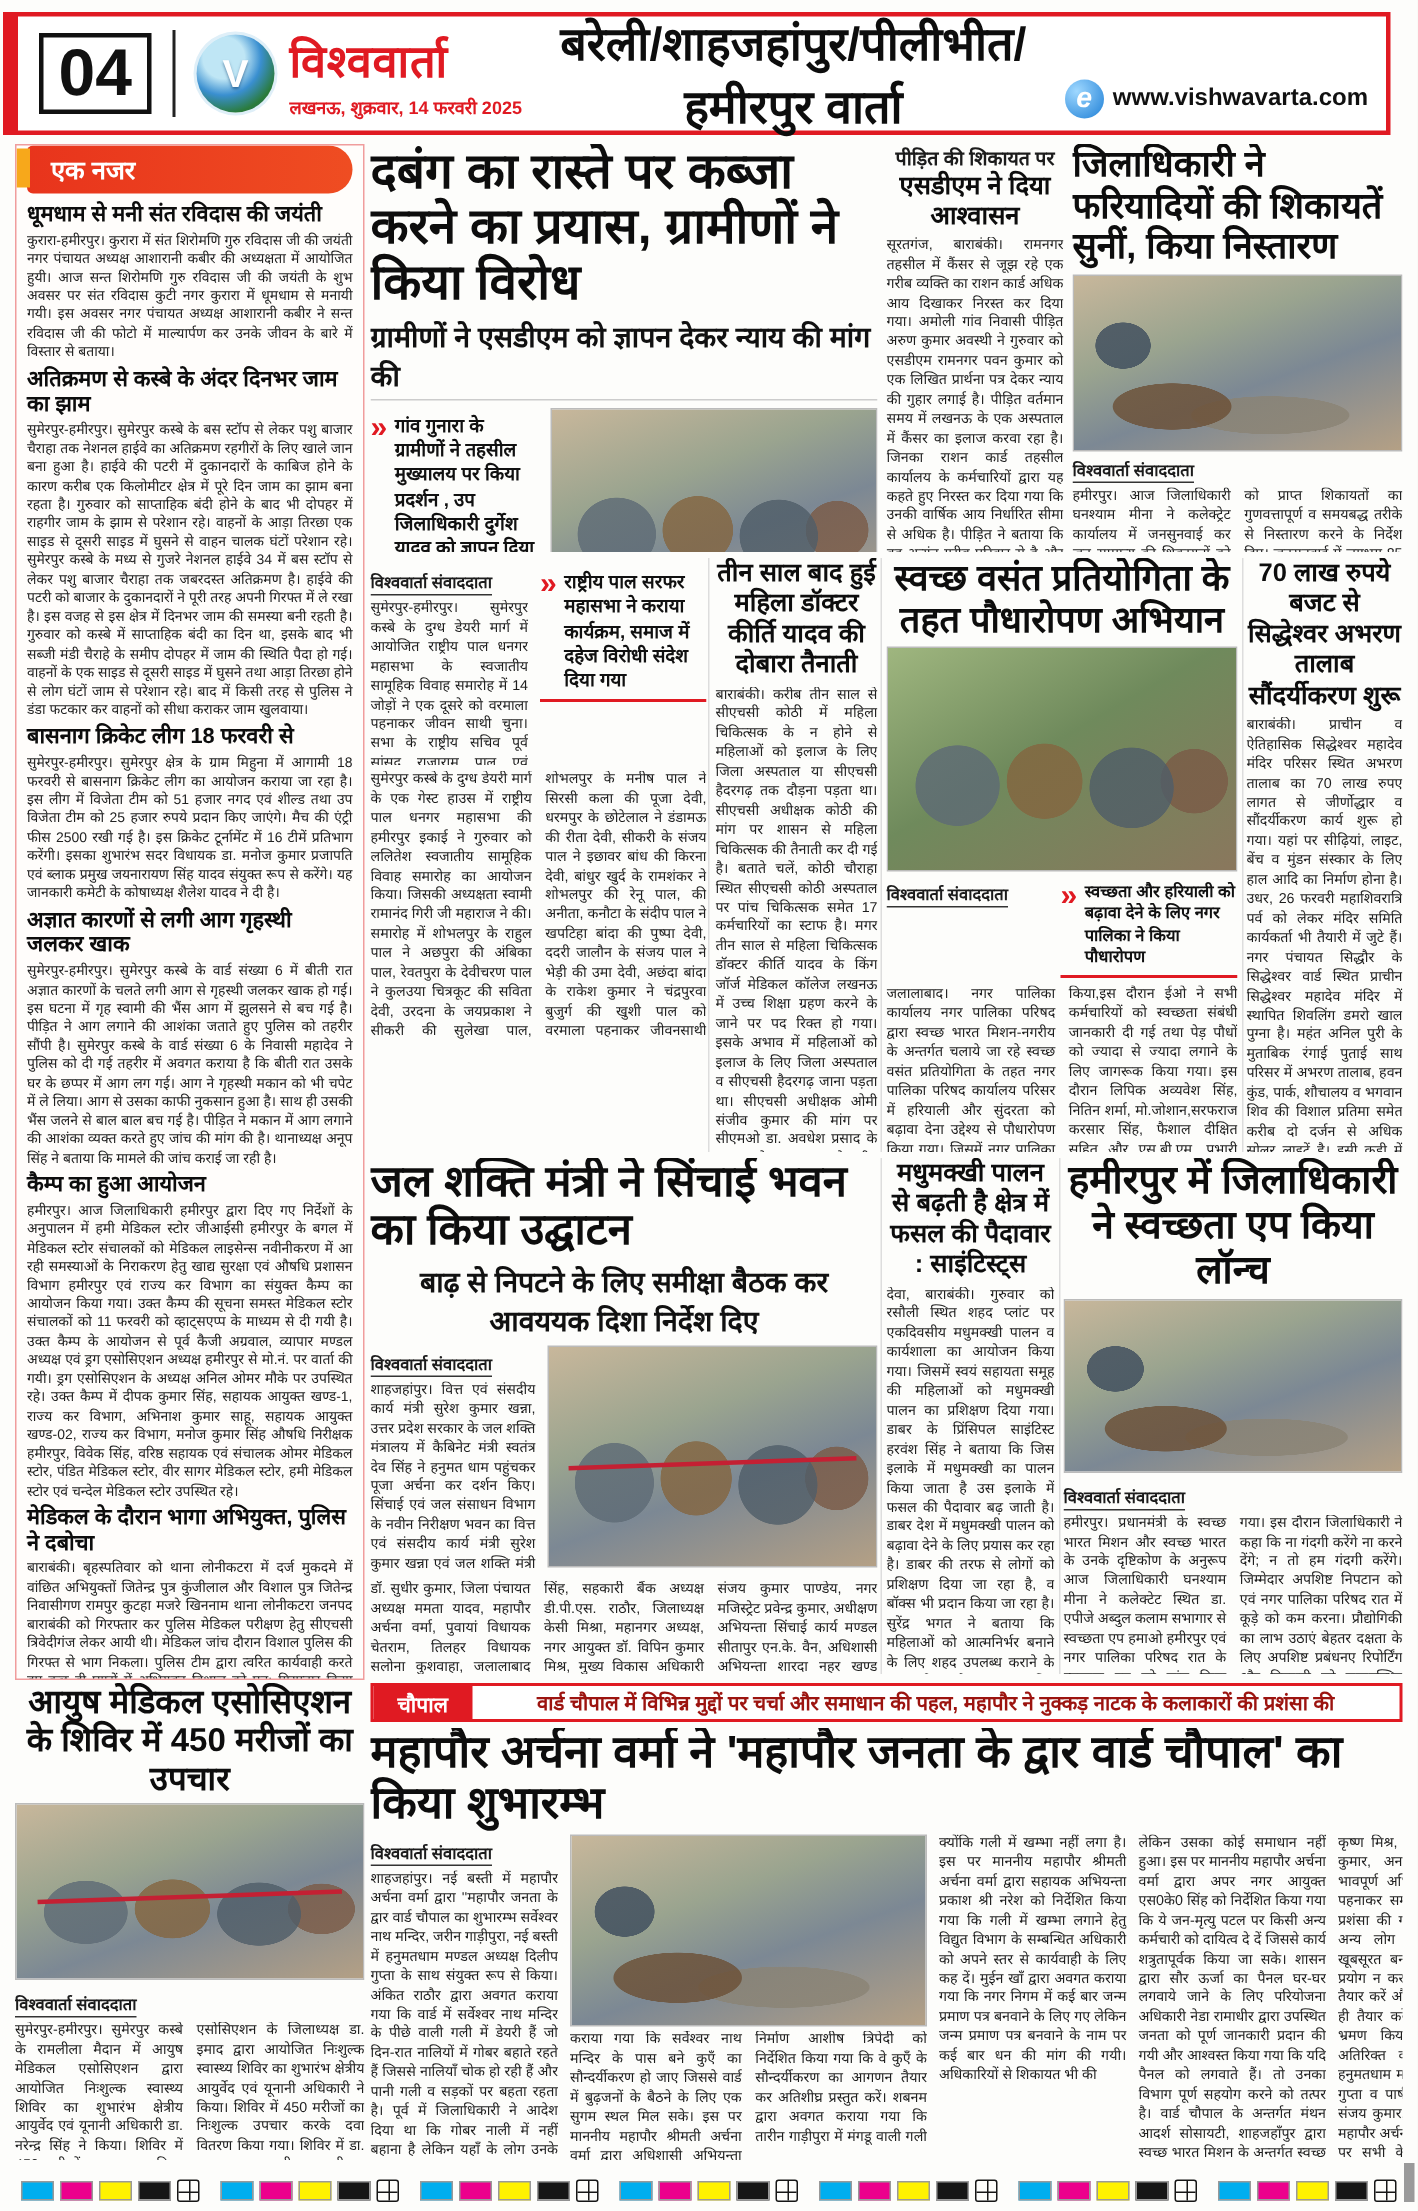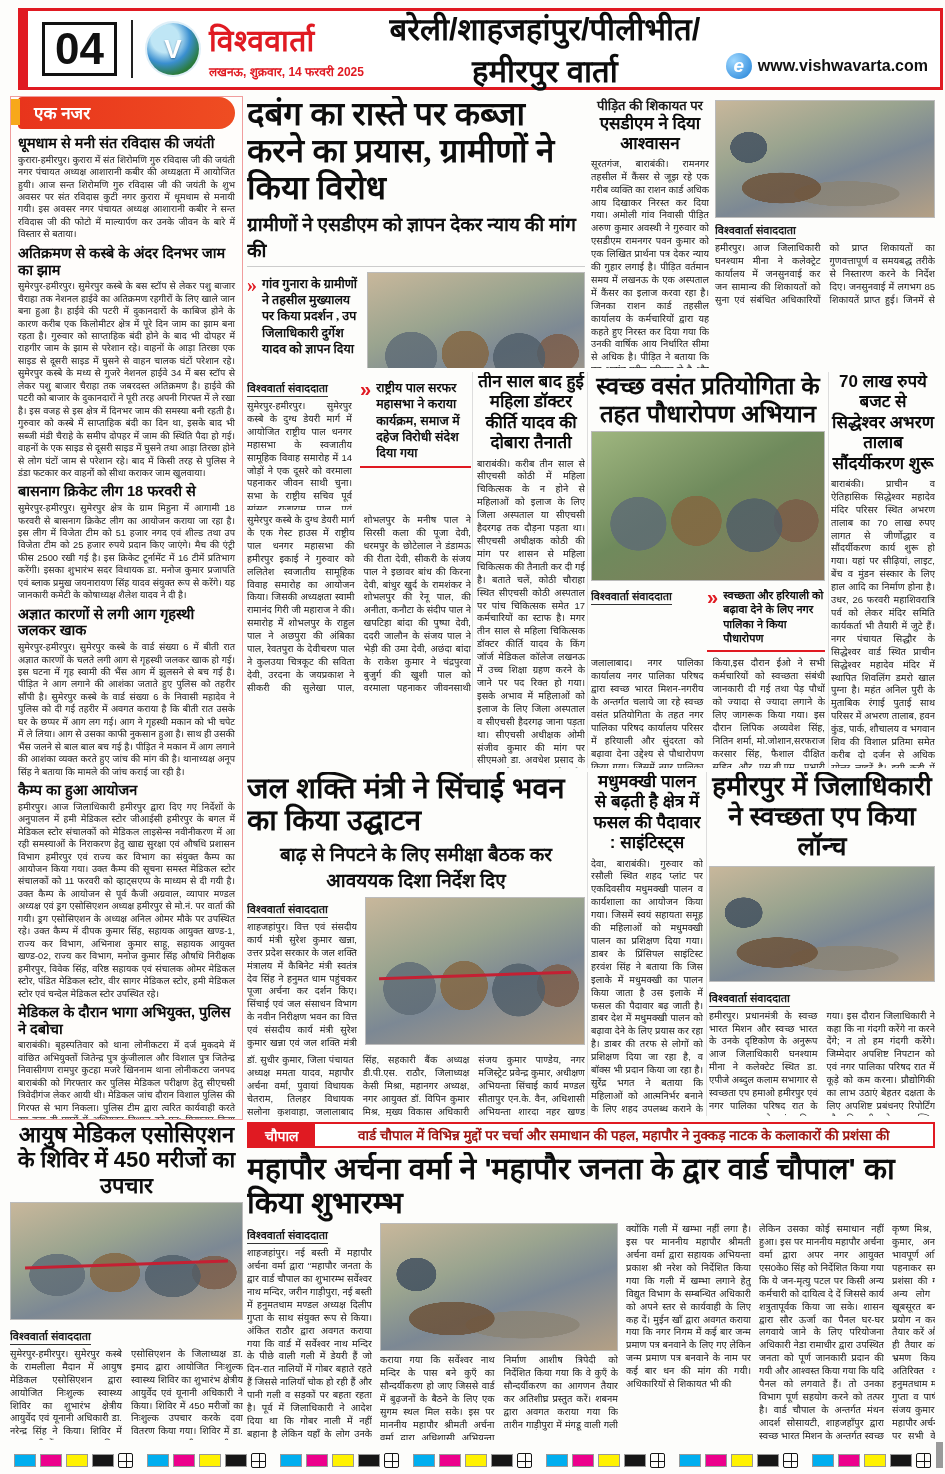--- a/index.html
+++ b/index.html
@@ -6,21 +6,21 @@
     --red:#e01a22;
     --dark:#141414;
     --body:#1c1c1c;
   }
   *{margin:0;padding:0;box-sizing:border-box;}
   html,body{background:#f7f7f4;}
   body{font-family:"Liberation Sans",sans-serif;color:var(--body);}
   .page{position:relative;width:945px;height:1474px;margin:0 auto;background:#fdfdfb;overflow:hidden;}
 
   
-  .masthead{position:absolute;left:18px;top:8px;width:925px;height:82px;
+  .masthead{position:absolute;left:2px;top:8px;width:925px;height:82px;
     border:3px solid var(--red);border-left:10px solid var(--red);
     display:flex;align-items:center;background:#fff;}
   .pageno{font-size:44px;font-weight:bold;color:#111;border:3px solid #111;
     padding:0 10px;margin-left:14px;line-height:1.1;}
   .mast-divider{width:2px;height:58px;background:#222;margin:0 14px;}
   .logo-wrap{display:flex;align-items:center;gap:10px;}
   .globe{width:52px;height:52px;border-radius:50%;
     background:radial-gradient(circle at 35% 30%,#bfe6f5 0 28%,#3a8fd0 50%,#2a7b3a 75%,#1d5f9e 100%);
     display:flex;align-items:center;justify-content:center;box-shadow:0 0 0 2px #dfeff8;}
   .globe span{color:#fff;font-size:26px;font-weight:bold;text-shadow:0 1px 2px #00336688;}
@@ -65,21 +65,21 @@
       radial-gradient(ellipse 20% 30% at 70% 63%,#4f5d68cc 0 60%,transparent 61%),
       radial-gradient(ellipse 16% 24% at 88% 60%,#7a5a46cc 0 60%,transparent 61%);}
   .photo.meet::before{background:
       radial-gradient(ellipse 30% 22% at 30% 75%,#6b4f35cc 0 60%,transparent 61%),
       radial-gradient(ellipse 40% 18% at 60% 80%,#8a8374cc 0 60%,transparent 61%),
       radial-gradient(ellipse 14% 22% at 15% 40%,#3c4b5ccc 0 60%,transparent 61%);}
   .photo.green{background:linear-gradient(150deg,#9fb67f,#6f8a5c 45%,#8a775d);}
   .photo.ribbon::after{content:"";position:absolute;left:6%;top:52%;width:88%;height:3px;background:#c42033;transform:rotate(-2deg);}
 
   
-  .art-main{position:absolute;left:247px;top:96px;width:338px;height:272px;overflow:hidden;font-family:Liberation Serif, serif;}
+  .art-main{position:absolute;left:247px;top:96px;width:338px;height:272px;overflow:hidden;}
   .art-main .subhead{border-bottom:1px solid #ccc;padding-bottom:3px;}
   .mainrow{display:flex;gap:8px;margin-top:5px;}
   .mainrow .leftcol{width:112px;flex:none;}
   .mainrow .photo{flex:1;height:136px;}
   .art-sdm{position:absolute;left:591px;top:96px;width:118px;height:272px;overflow:hidden;}
   .kicker{font-size:13px;font-weight:bold;text-align:center;}
   .art-dm{position:absolute;left:715px;top:96px;width:220px;height:272px;overflow:hidden;}
   .art-dm .photo{width:100%;height:118px;margin-top:4px;}
 
   
@@ -194,20 +194,21 @@
 
   </div>
 
   <div class="art-sdm">
     <div class="kicker">पीड़ित की शिकायत पर</div>
     <div class="headline-md">एसडीएम ने दिया आश्वासन</div>
     <div class="bodytxt" style="height:226px;margin-top:3px">सूरतगंज, बाराबंकी। रामनगर तहसील में कैंसर से जूझ रहे एक गरीब व्यक्ति का राशन कार्ड अधिक आय दिखाकर निरस्त कर दिया गया। अमोली गांव निवासी पीड़ित अरुण कुमार अवस्थी ने गुरुवार को एसडीएम रामनगर पवन कुमार को एक लिखित प्रार्थना पत्र देकर न्याय की गुहार लगाई है। पीड़ित वर्तमान समय में लखनऊ के एक अस्पताल में कैंसर का इलाज करवा रहा है। जिनका राशन कार्ड तहसील कार्यालय के कर्मचारियों द्वारा यह कहते हुए निरस्त कर दिया गया कि उनकी वार्षिक आय निर्धारित सीमा से अधिक है। पीड़ित ने बताया कि वह अत्यंत गरीब परिवार से है और कैंसर जैसी जानलेवा बीमारी से जूझ रहा है। पीड़ित एक ओर महंगा इलाज तो दूसरी ओर परिवार के भरण-पोषण की चुनौतियों से जूझ रहा है। ऐसे परिवार को राशन कार्ड के माध्यम से मिलने वाली सरकारी सहायता उसके लिए बेहद जरूरी है। एसडीएम पवन कुमार ने मामले का संज्ञान लेते हुए जांच कर कार्रवाई का आश्वासन दिया है। पीड़ित अरुण कुमार की मांग है कि उनकी पात्रता की जांच की जाए और यदि वे योग्य पाए जाते हैं तो उनका राशन कार्ड पुनः बहाल किया जाए।</div>
   </div>
 
   <div class="art-dm">
+    <div class="headline-lg">जिलाधिकारी ने फरियादियों की शिकायतें सुनीं, किया निस्तारण</div>
     <div class="photo meet"></div>
     <div class="byline">विश्ववार्ता संवाददाता</div>
     <div class="bodytxt cols2" style="height:76px">हमीरपुर। आज जिलाधिकारी घनश्याम मीना ने कलेक्ट्रेट कार्यालय में जनसुनवाई कर जन सामान्य की शिकायतों को सुना एवं संबंधित अधिकारियों को प्राप्त शिकायतों का गुणवत्तापूर्ण व समयबद्ध तरीके से निस्तारण करने के निर्देश दिए। जनसुनवाई में लगभग 85 शिकायतें प्राप्त हुई। जिनमें से अधिकांश का वर्चुअल/जूम एप के माध्यम से बैठक कर उनके तत्काल निस्तारण हेतु निर्देशित किया। उन्होंने कहा कि सभी एसडीएम, बीडीओ व अन्य संबंधित अधिकारियों द्वारा नियमित रूप से अपने कार्यालय में जनसुनवाई कर जन समस्याओं का त्वरित ढंग से निस्तारण किया जाए। इसमें किसी भी तरह किसी शिथिलता न बरती जाए। जिलाधिकारी ने कहा की जनसुनवाई, आईजीआरएस व अन्य माध्यमों से प्राप्त होने वाले प्रकरणों का सभी संबंधित अधिकारियों द्वारा मौके पर जाकर गुणवत्तापूर्ण ढंग से निस्तारण कर उसकी समय से आख्या दी जाए।</div>
   </div>
 
   <div class="art-wed">
     <div style="display:flex;gap:8px;margin-top:4px">
       <div style="width:105px;flex:none">
         <div class="byline">विश्ववार्ता संवाददाता</div>
         <div class="bodytxt" style="height:110px">सुमेरपुर-हमीरपुर। सुमेरपुर कस्बे के दुग्ध डेयरी मार्ग में आयोजित राष्ट्रीय पाल धनगर महासभा के स्वजातीय सामूहिक विवाह समारोह में 14 जोड़ों ने एक दूसरे को वरमाला पहनाकर जीवन साथी चुना। सभा के राष्ट्रीय सचिव पूर्व सांसद राजाराम पाल एवं गुलाबी गैंग की राष्ट्रीय कमांडर संपत पाल ने मौजूद रहकर वर वधुओं को आशीर्वाद प्रदान किया।</div>

